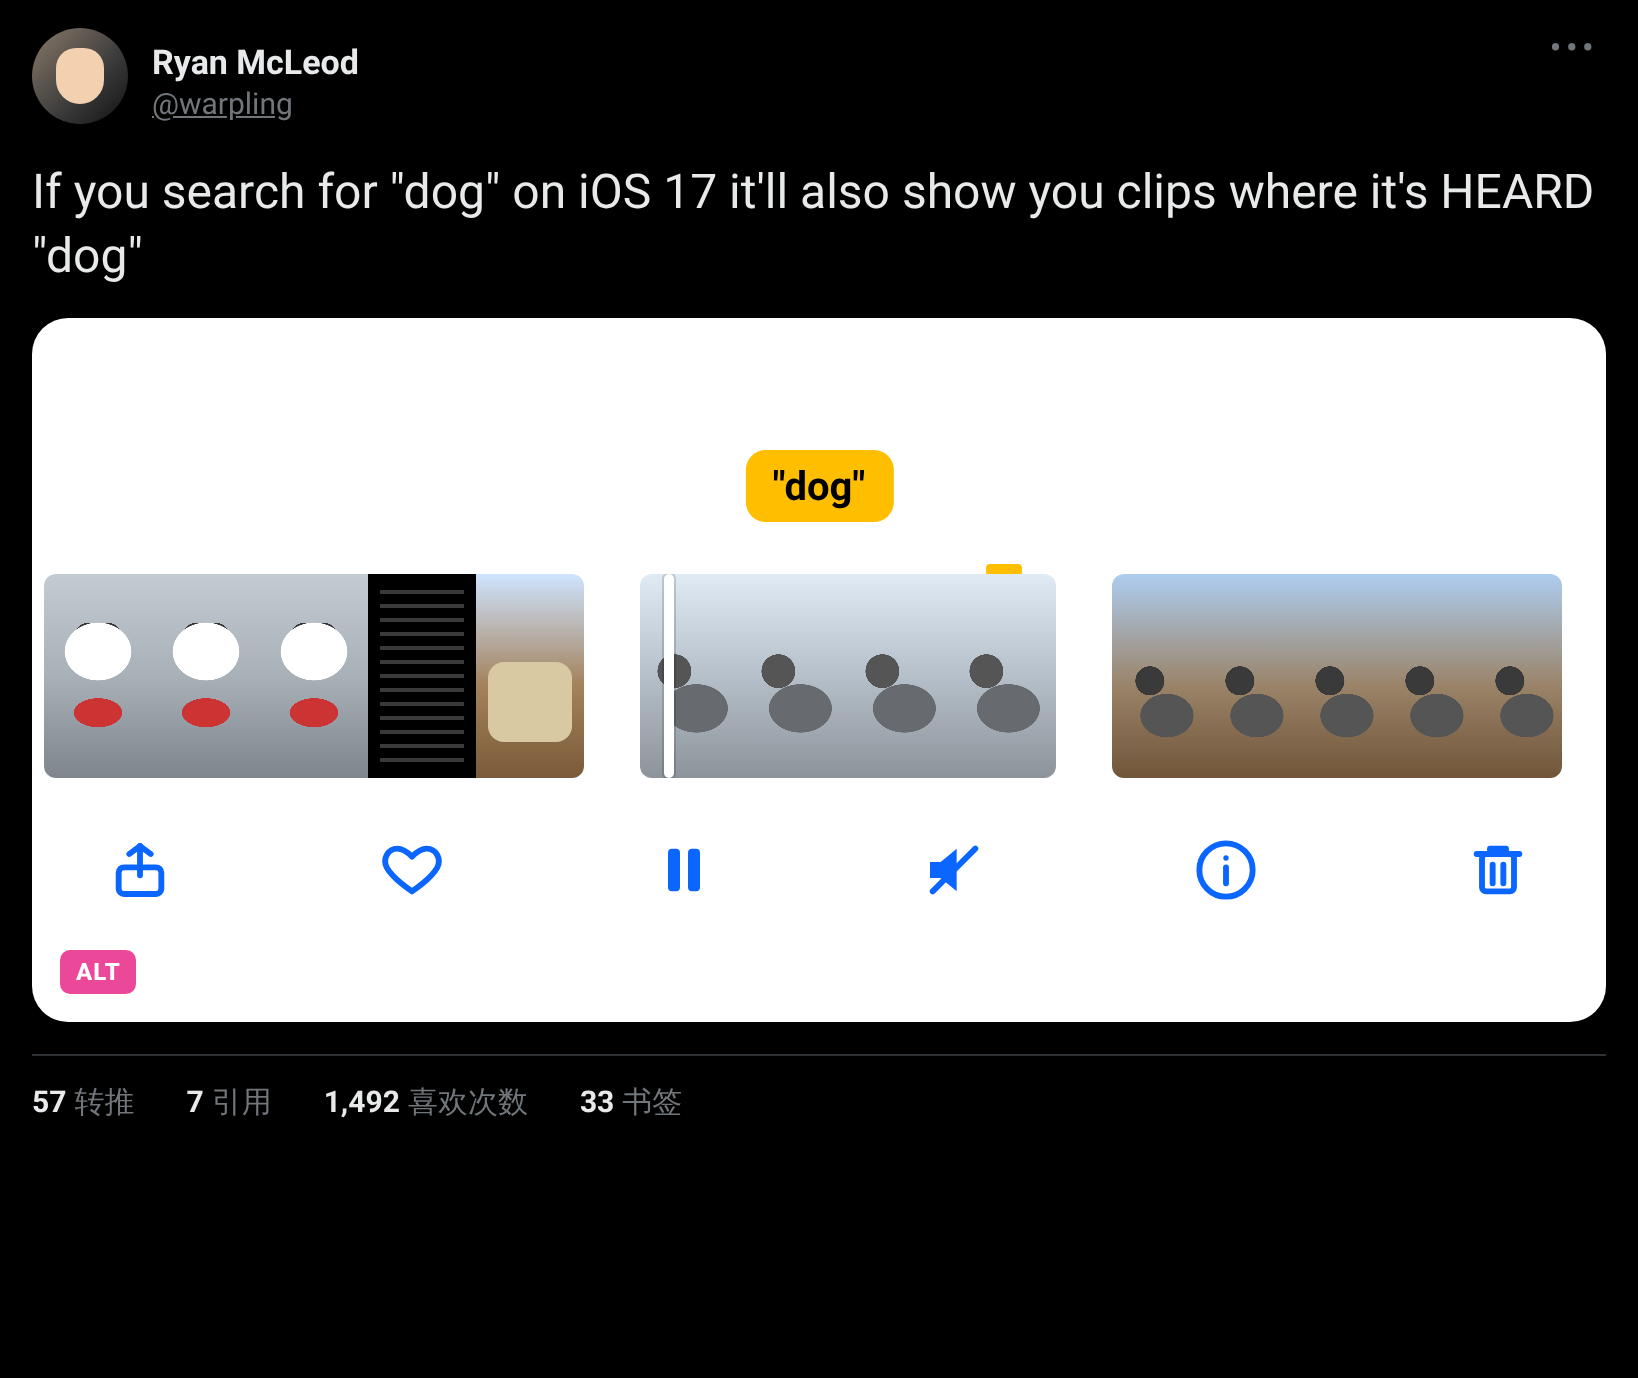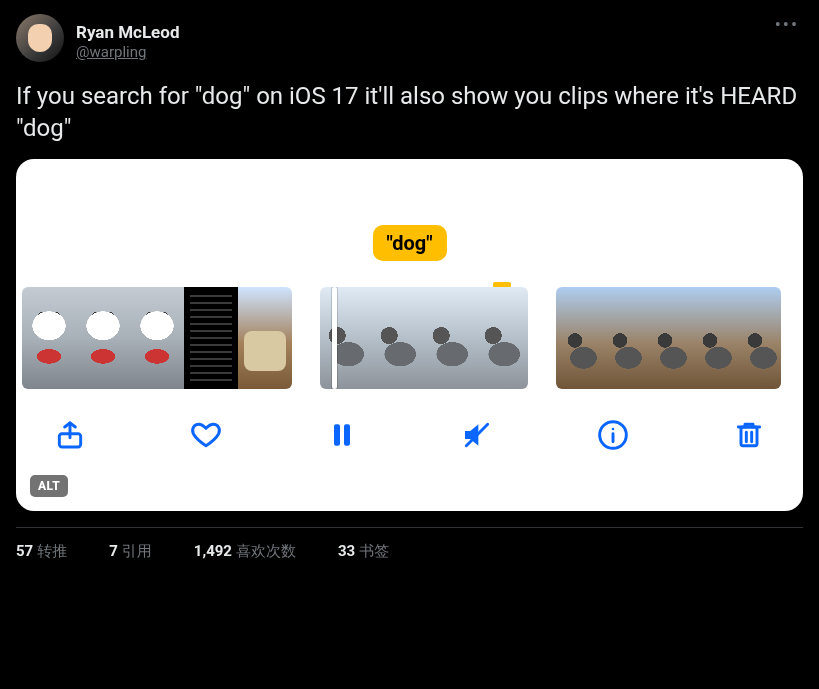--- a/index.html
+++ b/index.html
@@ -174,21 +174,21 @@
     width: 36px; height: 36px;
     color: #0a66ff;
     display: flex; align-items: center; justify-content: center;
   }
   .ticon svg { width: 32px; height: 32px; stroke: #0a66ff; fill: none; stroke-width: 2.2; stroke-linecap: round; stroke-linejoin: round; }
   .ticon.pause svg rect { fill: #0a66ff; stroke: none; }
   .alt-badge {
     position: absolute;
     left: 14px;
     bottom: 14px;
-    background: #737373;
+    background: #ec4899;
     color: #fff;
     font-size: 12px;
     font-weight: 800;
     padding: 4px 8px;
     border-radius: 5px;
     letter-spacing: .5px;
   }
   .meta {
     margin-top: 18px;
     color: #71767b;
@@ -197,21 +197,21 @@
   .meta .sep { margin: 0 4px; }
   .meta .views-num { color: #e7e9ea; font-weight: 700; }
   .divider {
     margin-top: 16px;
     height: 1px;
     background: #2f3336;
   }
   .stats {
     margin-top: 14px;
     display: flex;
-    gap: 42px;
+    gap: 26px;
     font-size: 15px;
   }
   .stat .num { color: #e7e9ea; font-weight: 700; margin-right: 4px; }
   .stat .lbl { color: #71767b; }
 </style>
 </head>
 <body>
 
 <div class="tweet">
   <span class="more">•••</span>

